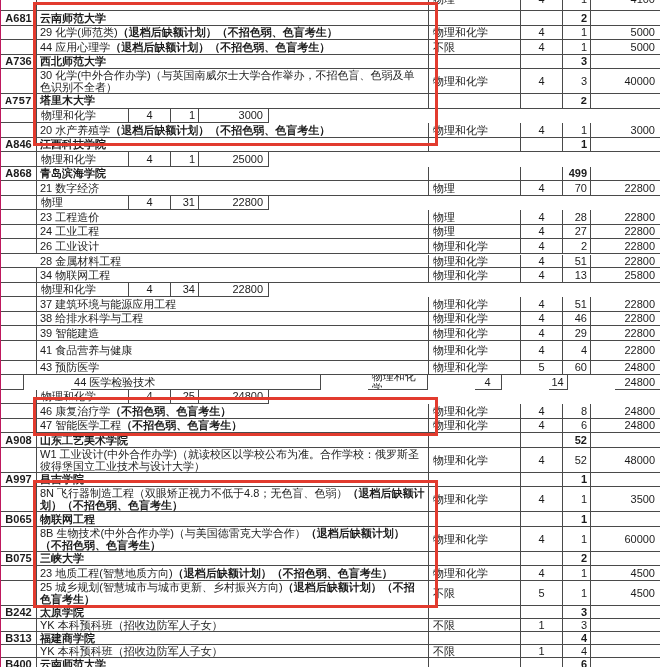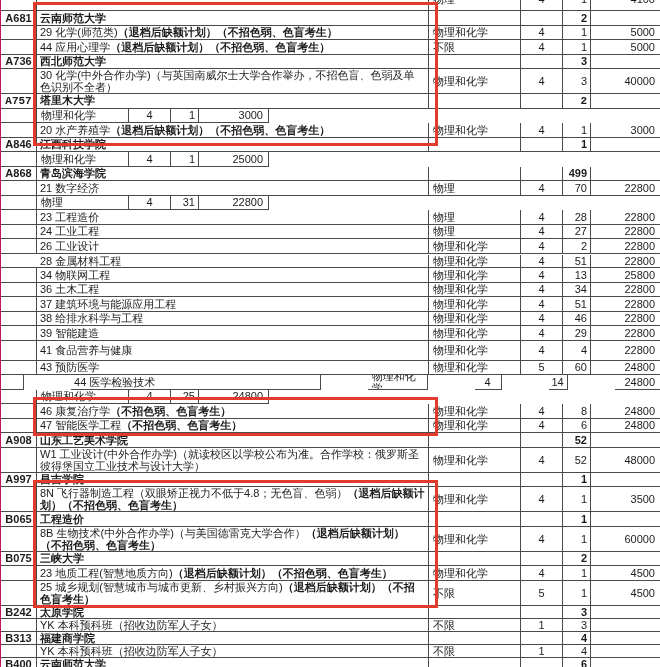--- a/index.html
+++ b/index.html
@@ -337,23 +337,20 @@
         </div>
         <div class="cell c-cnt">
           <span>13</span>
         </div>
         <div class="cell c-fee">
           <span>25800</span>
         </div>
       </div>
       <div class="row major" style="height: 14.5px;">
         <div class="cell c-code"></div>
-        <div class="cell c-name">
-          <span class="wrap"><span>36 土木工程</span></span>
-        </div>
         <div class="cell c-subj">
           <span>物理和化学</span>
         </div>
         <div class="cell c-year">
           <span>4</span>
         </div>
         <div class="cell c-cnt">
           <span>34</span>
         </div>
         <div class="cell c-fee">
@@ -581,21 +578,21 @@
         </div>
         <div class="cell c-fee">
           <span>3500</span>
         </div>
       </div>
       <div class="row uni" style="height: 14.5px;">
         <div class="cell c-code">
           <span>B065</span>
         </div>
         <div class="cell c-name">
-          <span class="wrap"><span>工程造价</span></span>
+          <span class="wrap"><span>物联网工程</span></span>
         </div>
         <div class="cell c-subj"></div>
         <div class="cell c-year"></div>
         <div class="cell c-cnt">
           <span>1</span>
         </div>
         <div class="cell c-fee"></div>
       </div>
       <div class="row major" style="height: 25px;">
         <div class="cell c-code"></div>

